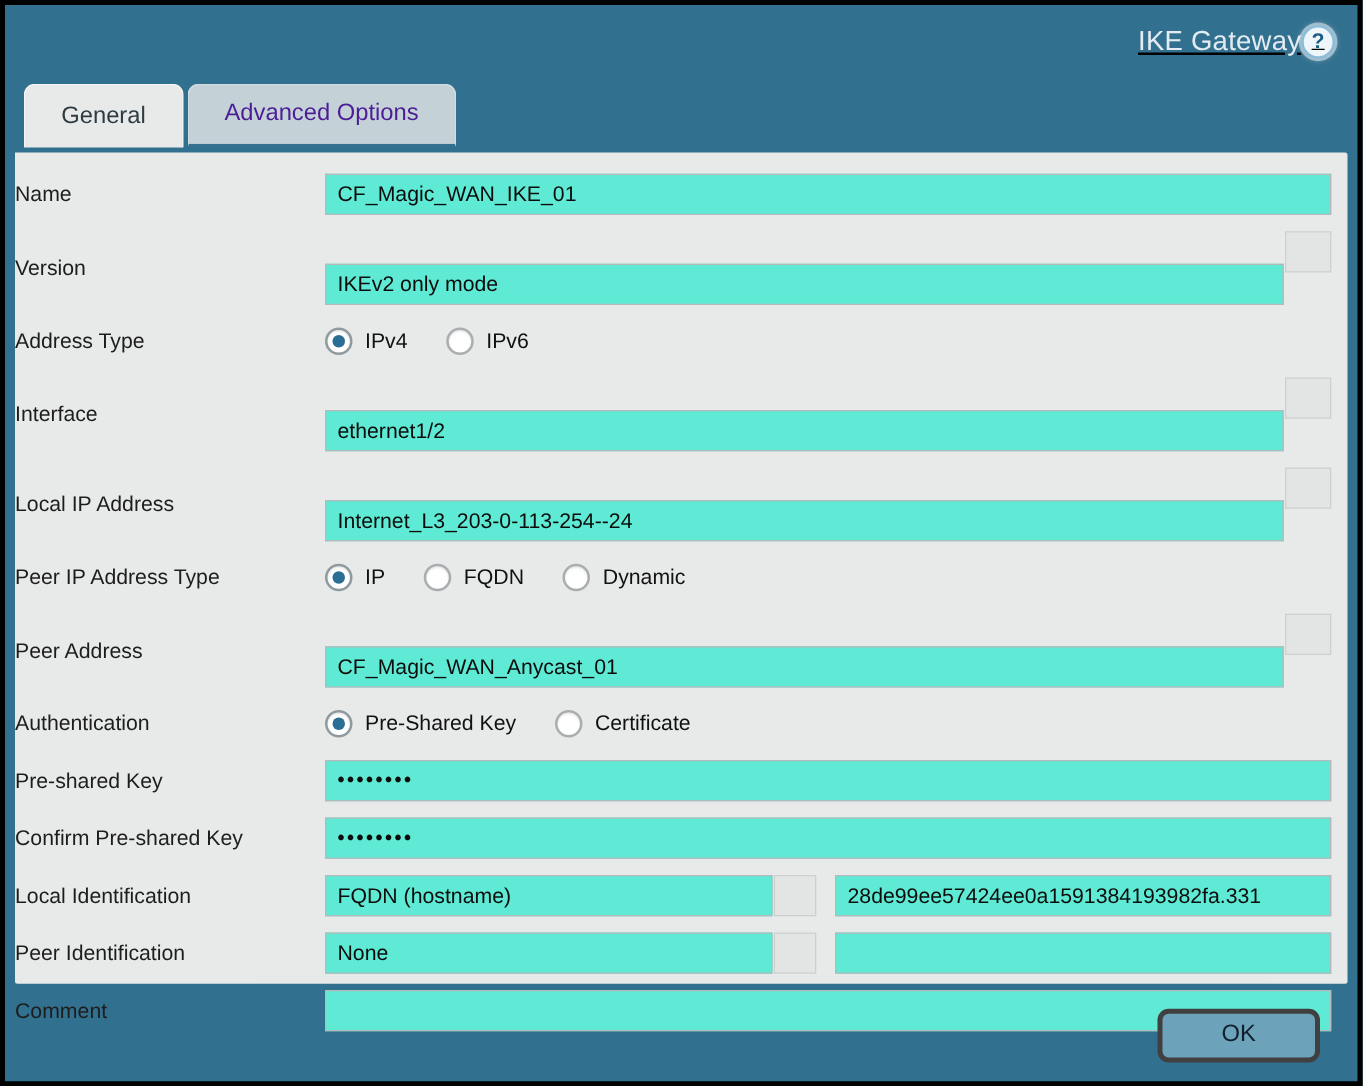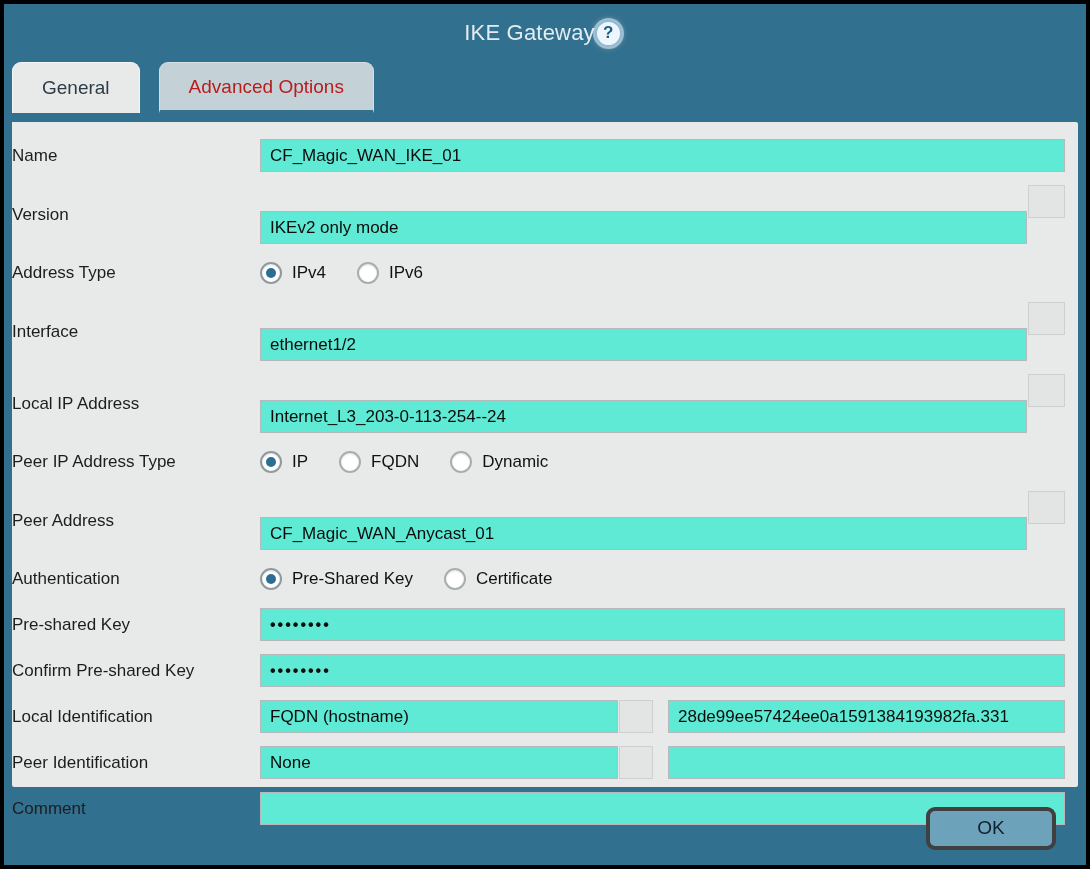--- a/index.html
+++ b/index.html
@@ -10,61 +10,61 @@
     width: 1090px; height: 869px;
     background: #32708f;
     border: 4px solid #000;
     position: relative;
     overflow: hidden;
   }
 
   
   .titlebar {
     height: 58px;
-    display: flex; align-items: center; justify-content: center;
+    display: flex; align-items: center; justify-content: flex-end;
     padding: 0 18px 0 14px;
+    text-decoration: underline;
   }
   .titlebar .title {
     color: #e3ecf1; font-size: 22px; letter-spacing: .2px;
   }
   .help-icon {
     width: 27px; height: 27px; border-radius: 50%;
     background: #eef6fb;
     border: 2px solid #8dbcd8;
     box-shadow: 0 0 0 2px rgba(255,255,255,.45), 0 0 6px rgba(255,255,255,.5);
     color: #1b5d88; font-weight: bold; font-size: 17px;
     display: flex; align-items: center; justify-content: center;
     cursor: pointer;
   }
 
   
   .tabs {
     height: 60px;
-    display: flex; align-items: flex-start;
-    padding-left: 8px;
-    gap: 16px;
+    display: flex; align-items: center;
+    padding-left: 15px;
   }
   .tab {
     height: 51px;
     padding: 0 29px;
     display: flex; align-items: center;
     font-size: 19px;
     border-radius: 9px 9px 0 0;
     margin-right: 3px;
     cursor: pointer;
   }
   .tab.active {
     background: #e8e9e9;
     color: #2e3d44;
     border: 1px solid #f5f6f6;
     border-bottom: none;
   }
   .tab.inactive {
     background: #c4d2d8;
-    color: #b91c1c;
+    color: #4c1d95;
     height: 51px;
     border: 1px solid #d4dee2;
     border-bottom: 3px solid #35708f;
   }
 
   
   .content {
     margin: 0 8px;
     height: 665px;
     background: #e8e9e9;

